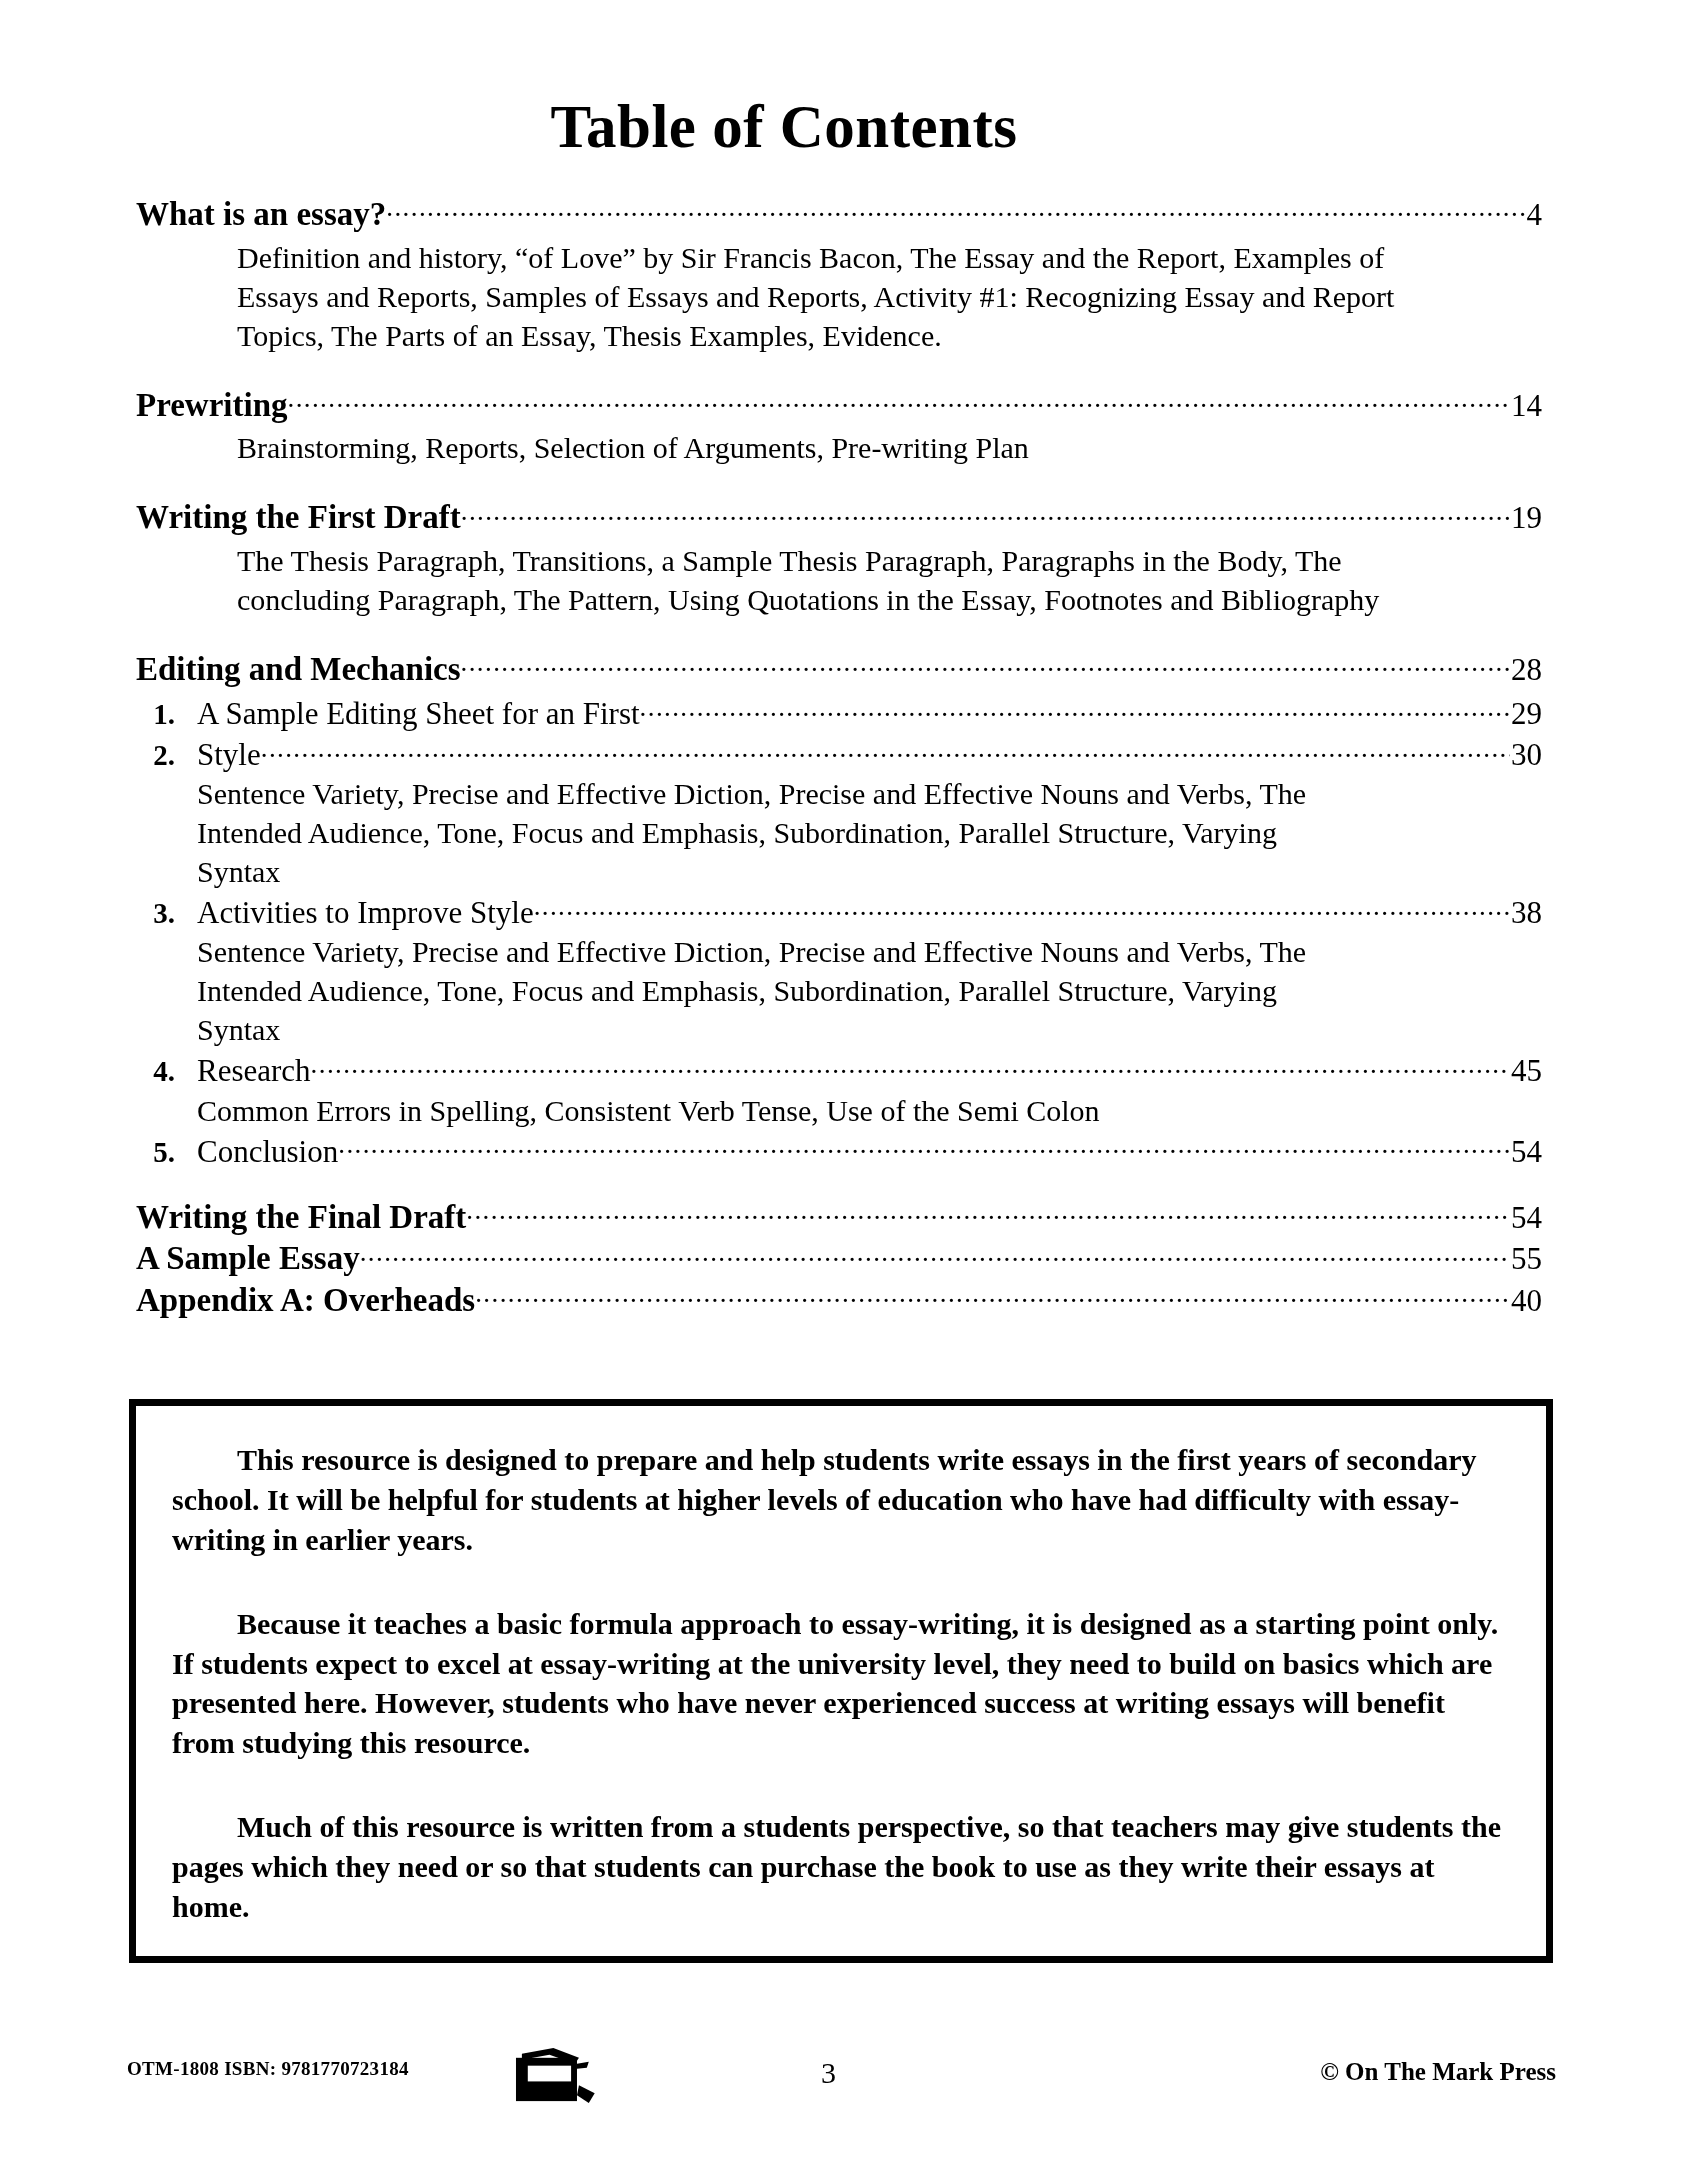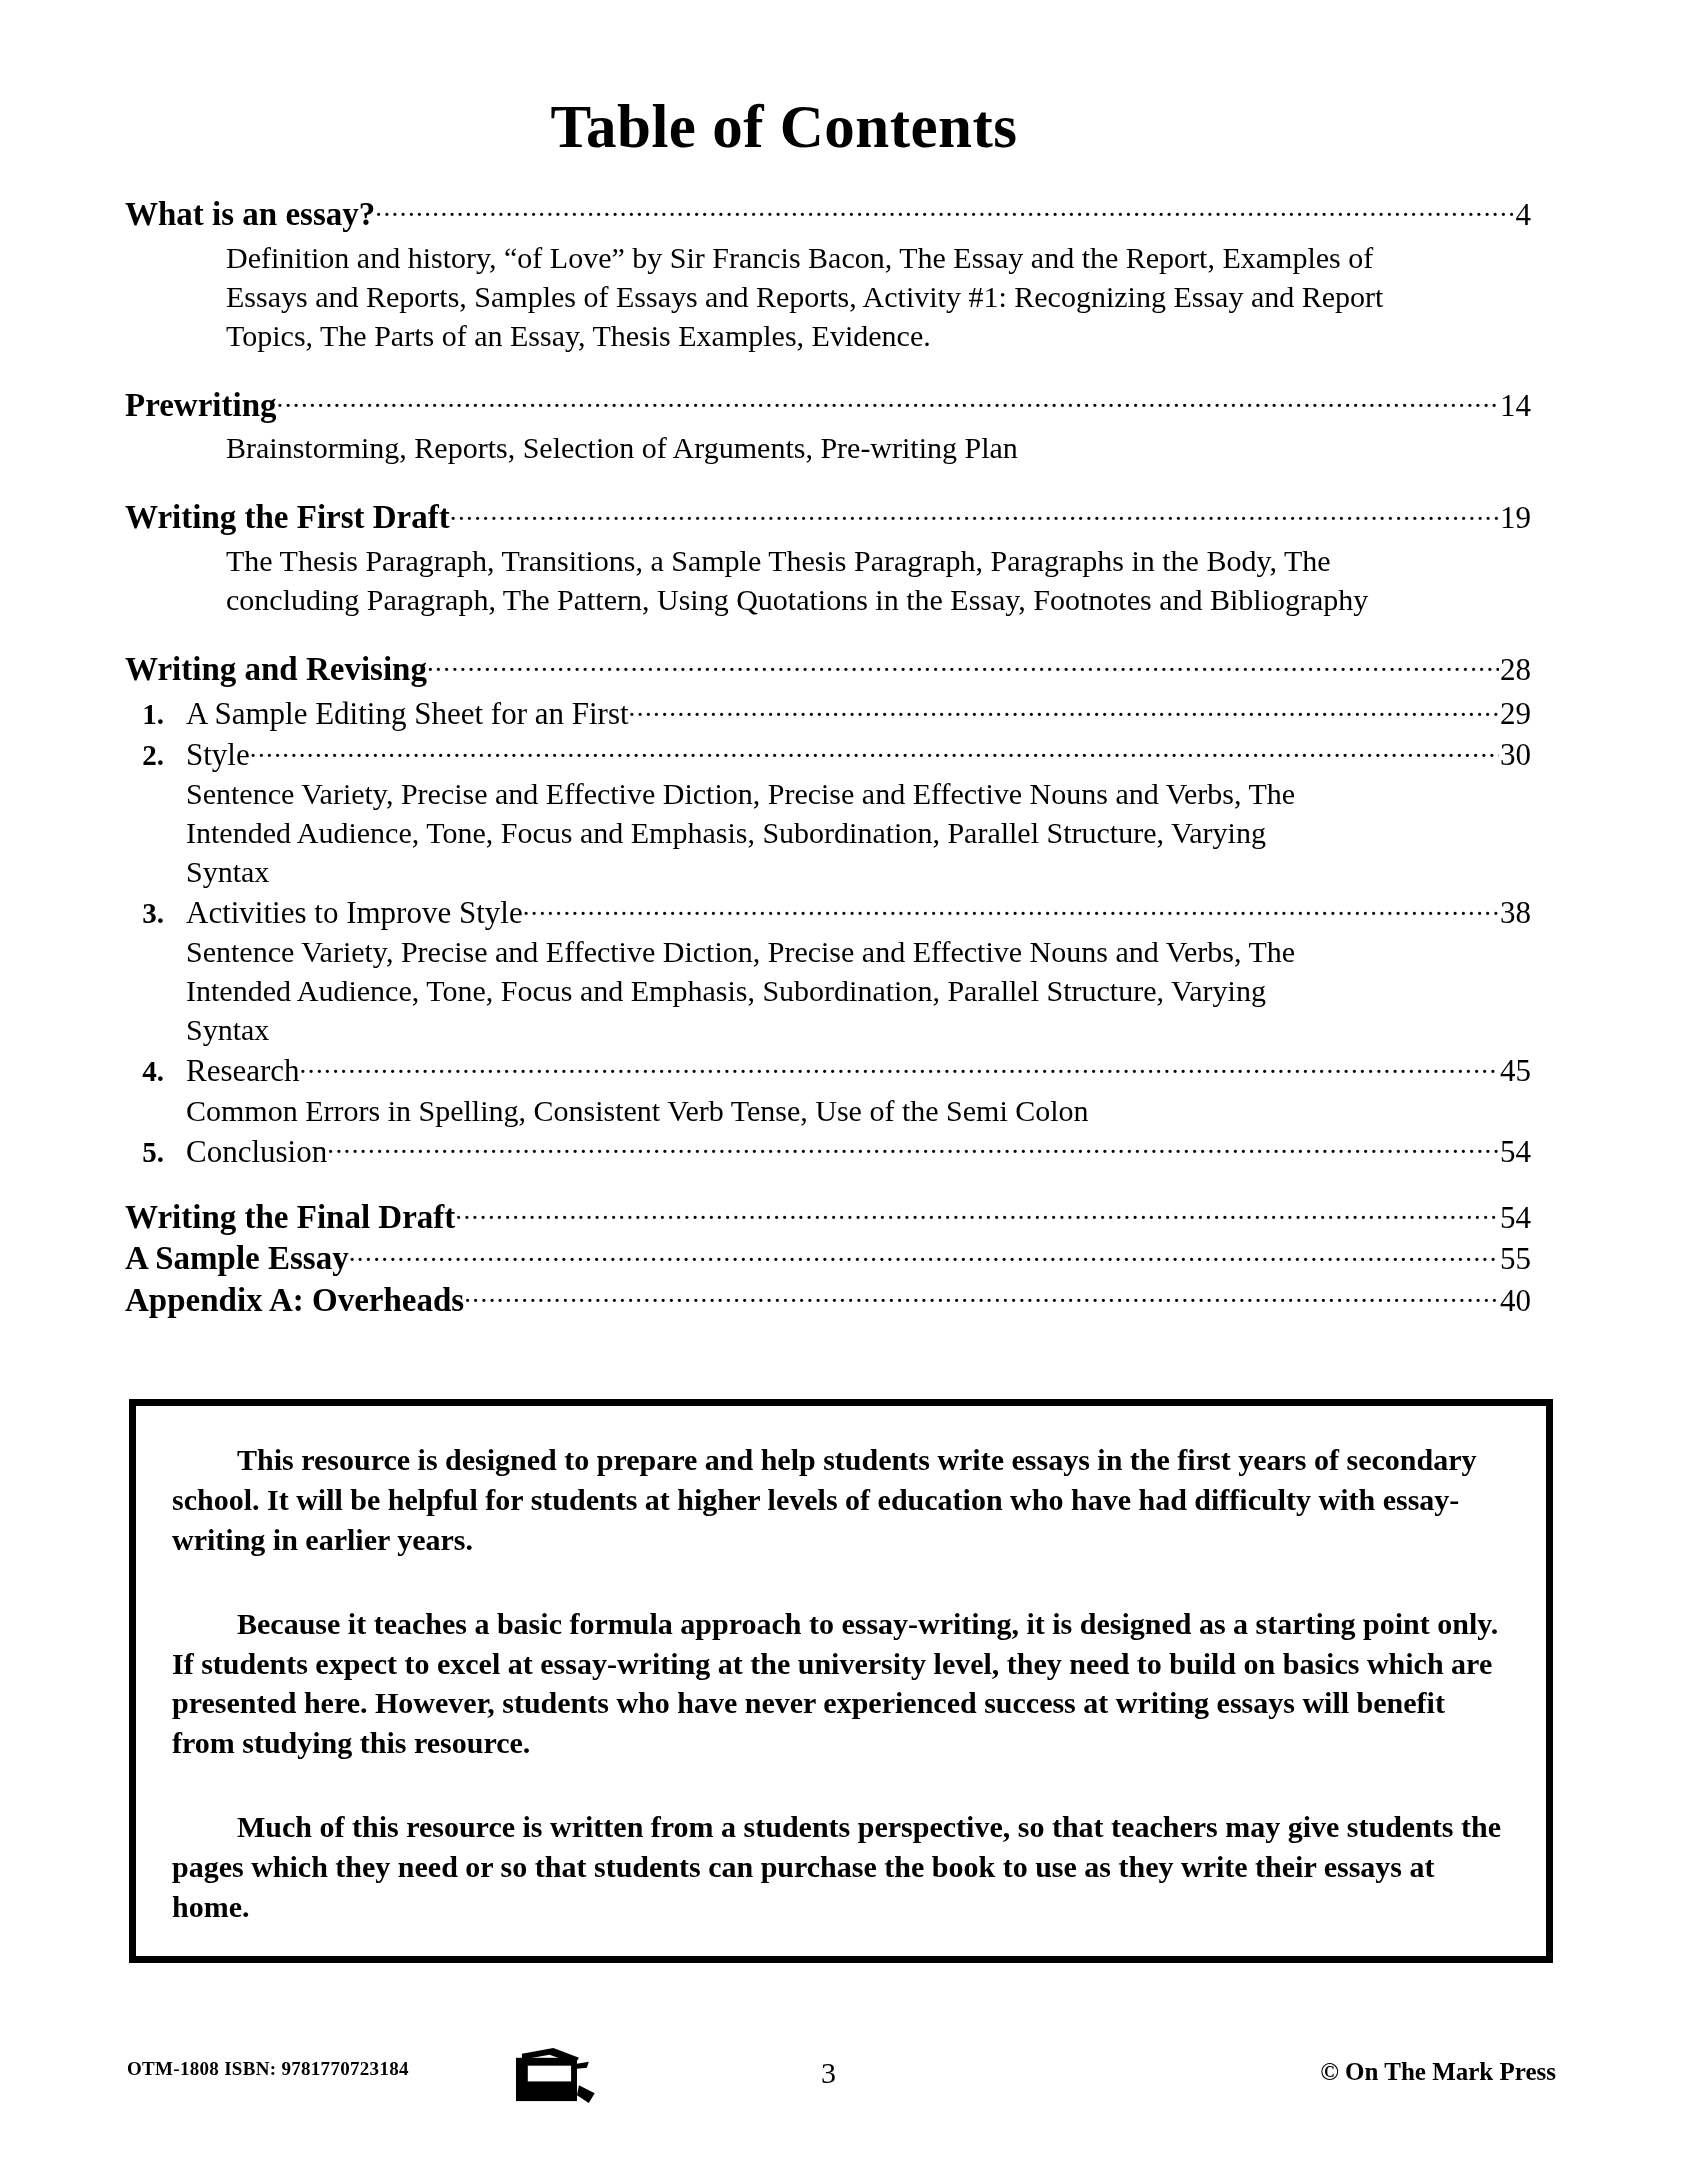--- a/index.html
+++ b/index.html
@@ -31,21 +31,21 @@
     letter-spacing: 0.5px;
     margin: 0;
     padding-top: 95px;
     padding-right: 115px;
     line-height: 1.05;
   }
 
   
   .toc {
     position: absolute;
-    left: 125px;
+    left: 136px;
     top: 194px;
     width: 1406px;
   }
 
   
   .entry {
     display: flex;
     align-items: baseline;
     width: 100%;
     white-space: nowrap;
@@ -233,21 +233,21 @@
         <span class="leader"></span>
         <span class="epage">19</span>
       </div>
       <div class="desc">
         <p>The Thesis Paragraph, Transitions, a Sample Thesis Paragraph, Paragraphs in the Body, The concluding Paragraph, The Pattern, Using Quotations in the Essay, Footnotes and Bibliography</p>
       </div>
     </div>
 
     <div class="group spaced">
       <div class="entry">
-        <span class="etitle">Writing and Revising</span>
+        <span class="etitle">Editing and Mechanics</span>
         <span class="leader"></span>
         <span class="epage">28</span>
       </div>
 
       <div class="numlist">
 
         <div class="numitem">
           <span class="num">1.</span>
           <span class="numbody">
             <span class="entry">

